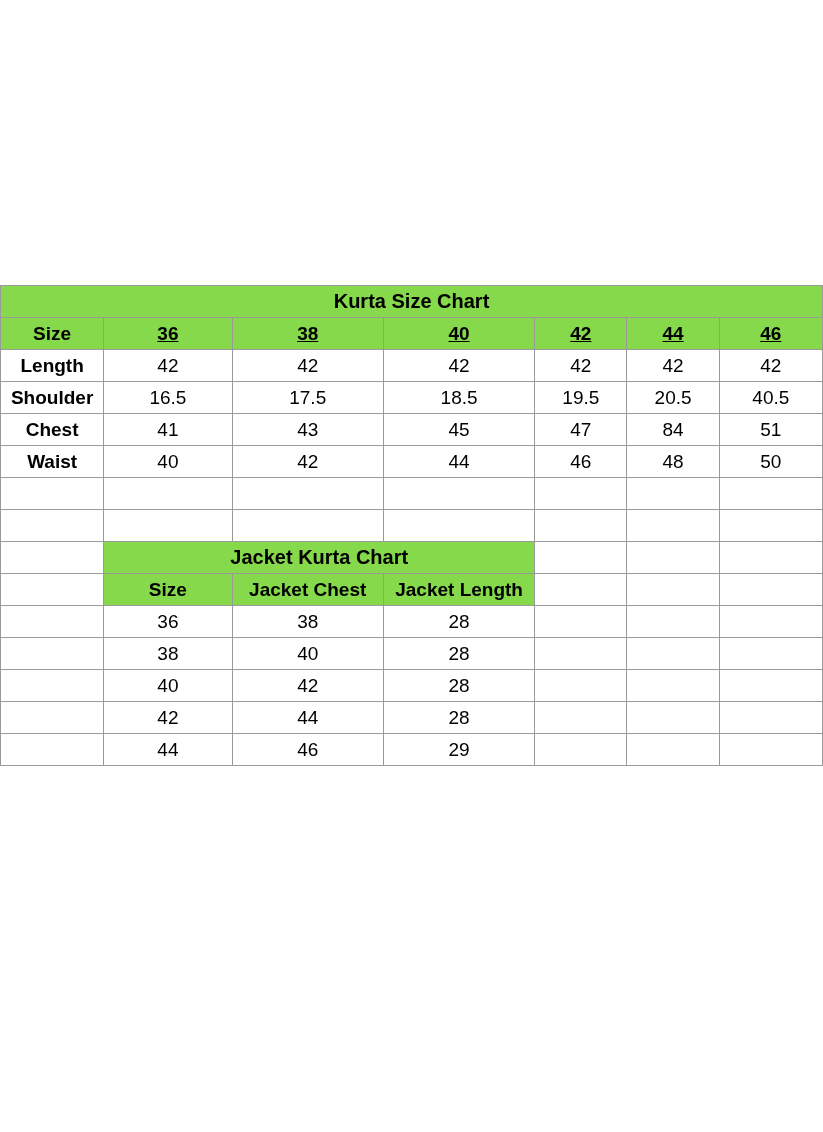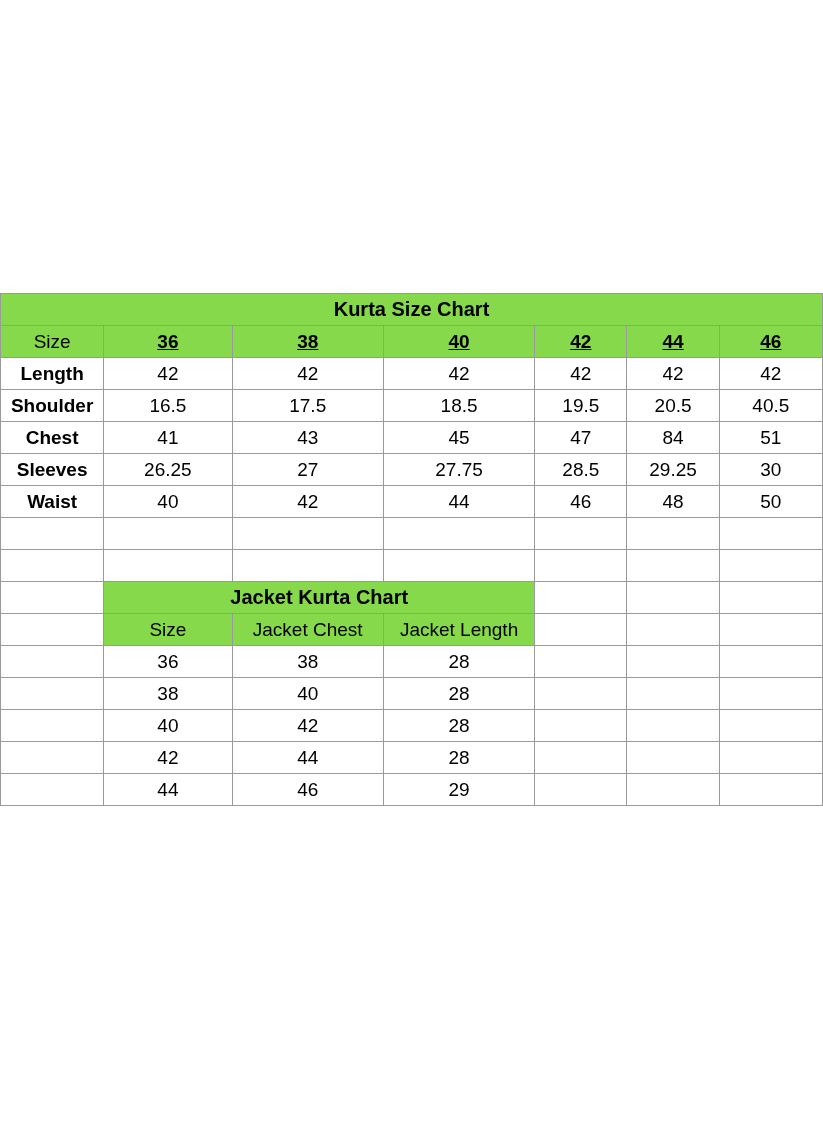--- a/index.html
+++ b/index.html
@@ -13,21 +13,20 @@
     font-family: "Liberation Sans", sans-serif;
     color: #000000;
     position: relative;
     overflow: hidden;
   }
   #sheet {
     position: absolute;
     left: 0;
     top: 285px;
     width: 699px;
-    margin-top: 8px;
   }
   table.grid {
     border-collapse: collapse;
     table-layout: fixed;
     width: 823px;
     font-size: 19px;
   }
   table.grid td {
     border: 1px solid #9a9a9a;
     height: 31px;
@@ -48,21 +47,21 @@
   col.c6 { width: 103px; }
 
   .green {
     background: #85d94a !important;
   }
   .title-cell {
     font-weight: bold;
     font-size: 20px;
   }
   .hdr {
-    font-weight: normal;
+    font-weight: bold;
   }
   .hdr-u {
     font-weight: bold;
     text-decoration: underline;
   }
   .rowlabel {
     text-align: center;
     font-weight: bold;
   }
   .empty { }
@@ -121,29 +120,20 @@
       <tr>
         <td class="rowlabel">Chest</td>
         <td>41</td>
         <td>43</td>
         <td>45</td>
         <td>47</td>
         <td>84</td>
         <td>51</td>
       </tr>
       <tr>
-        <td class="rowlabel">Sleeves</td>
-        <td>26.25</td>
-        <td>27</td>
-        <td>27.75</td>
-        <td>28.5</td>
-        <td>29.25</td>
-        <td>30</td>
-      </tr>
-      <tr>
         <td class="rowlabel">Waist</td>
         <td>40</td>
         <td>42</td>
         <td>44</td>
         <td>46</td>
         <td>48</td>
         <td>50</td>
       </tr>
 
       <tr class="blank-row">

